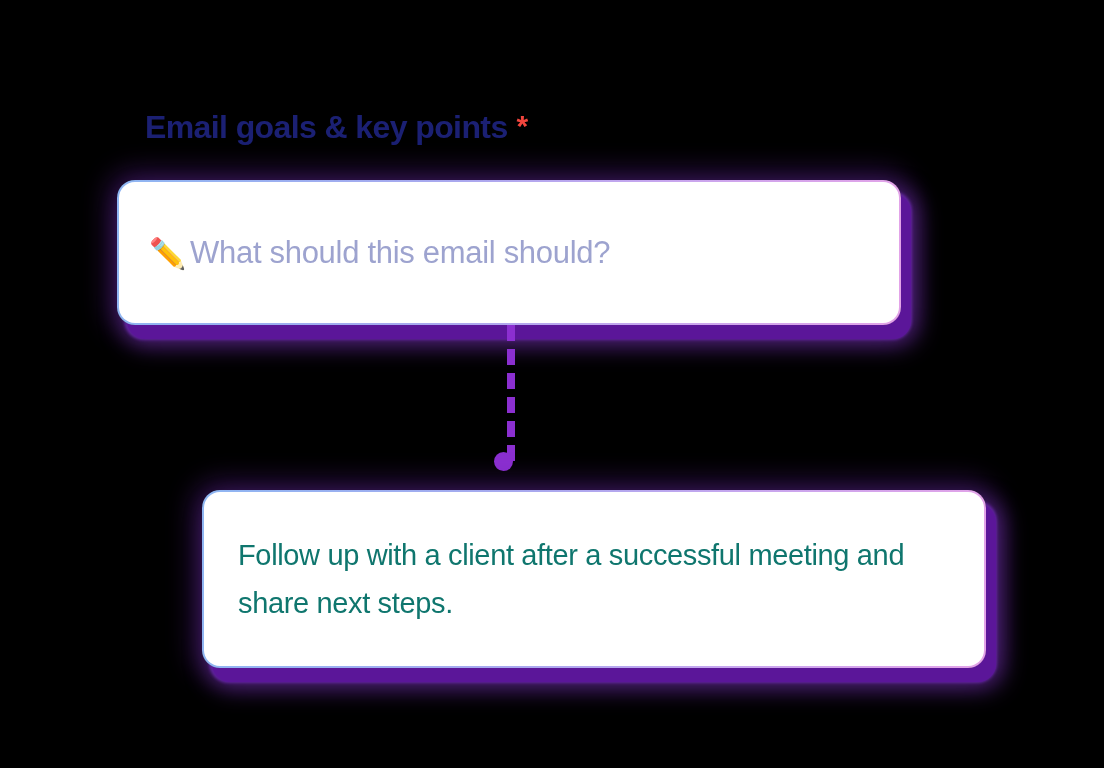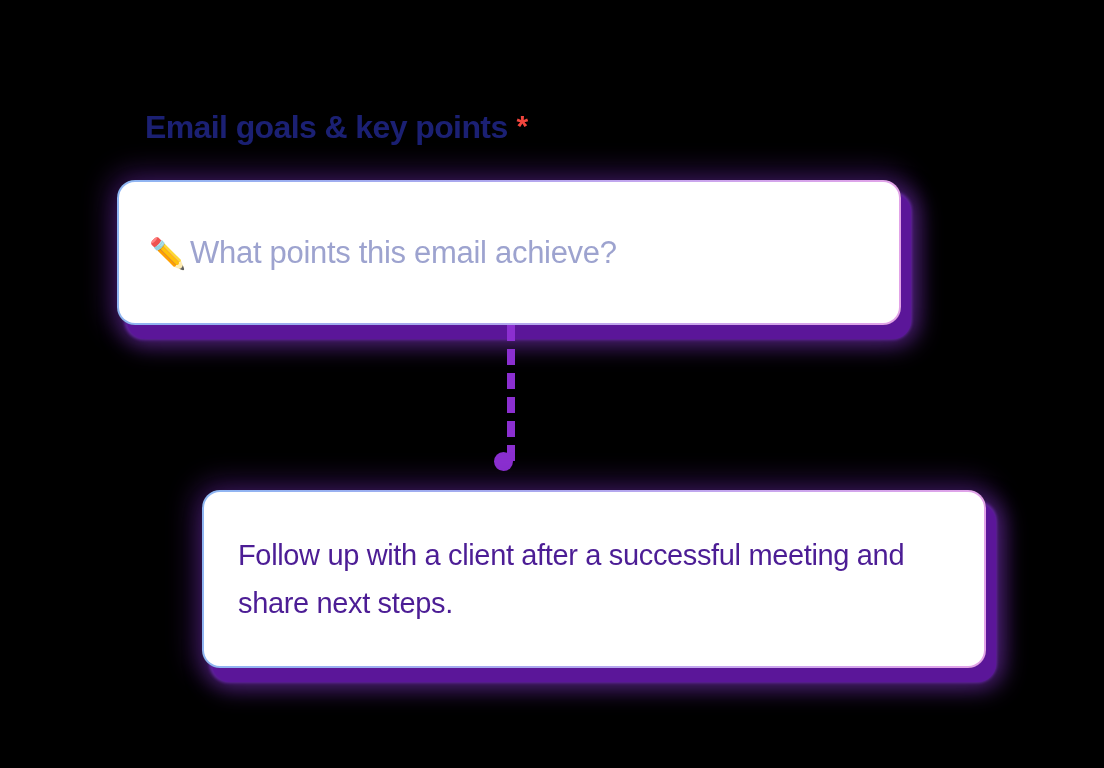--- a/index.html
+++ b/index.html
@@ -120,35 +120,35 @@
     height: 178px;
   }
   #goal-answer-shell .card-inner {
     padding: 0 34px;
   }
   .answer-text {
     font-size: 29px;
     font-weight: 400;
     line-height: 48px;
     letter-spacing: -0.35px;
-    color: #4c1d95;
+    color: #0f766e;
   }
 </style>
 </head>
 <body>
 
 <div class="field-label">
   <span>Email goals &amp; key points</span><span class="required-mark">*</span>
 </div>
 
 <div class="card-shell" id="goal-input-shell">
   <div class="card-inner">
     <div class="input-placeholder">
       <span class="pencil-emoji">✏️</span>
-      <span>What points this email achieve?</span>
+      <span>What should this email should?</span>
     </div>
   </div>
 </div>
 
 <div class="connector">
   <div class="connector-line"></div>
 </div>
 <div class="connector-dot"></div>
 
 <div class="card-shell" id="goal-answer-shell">

